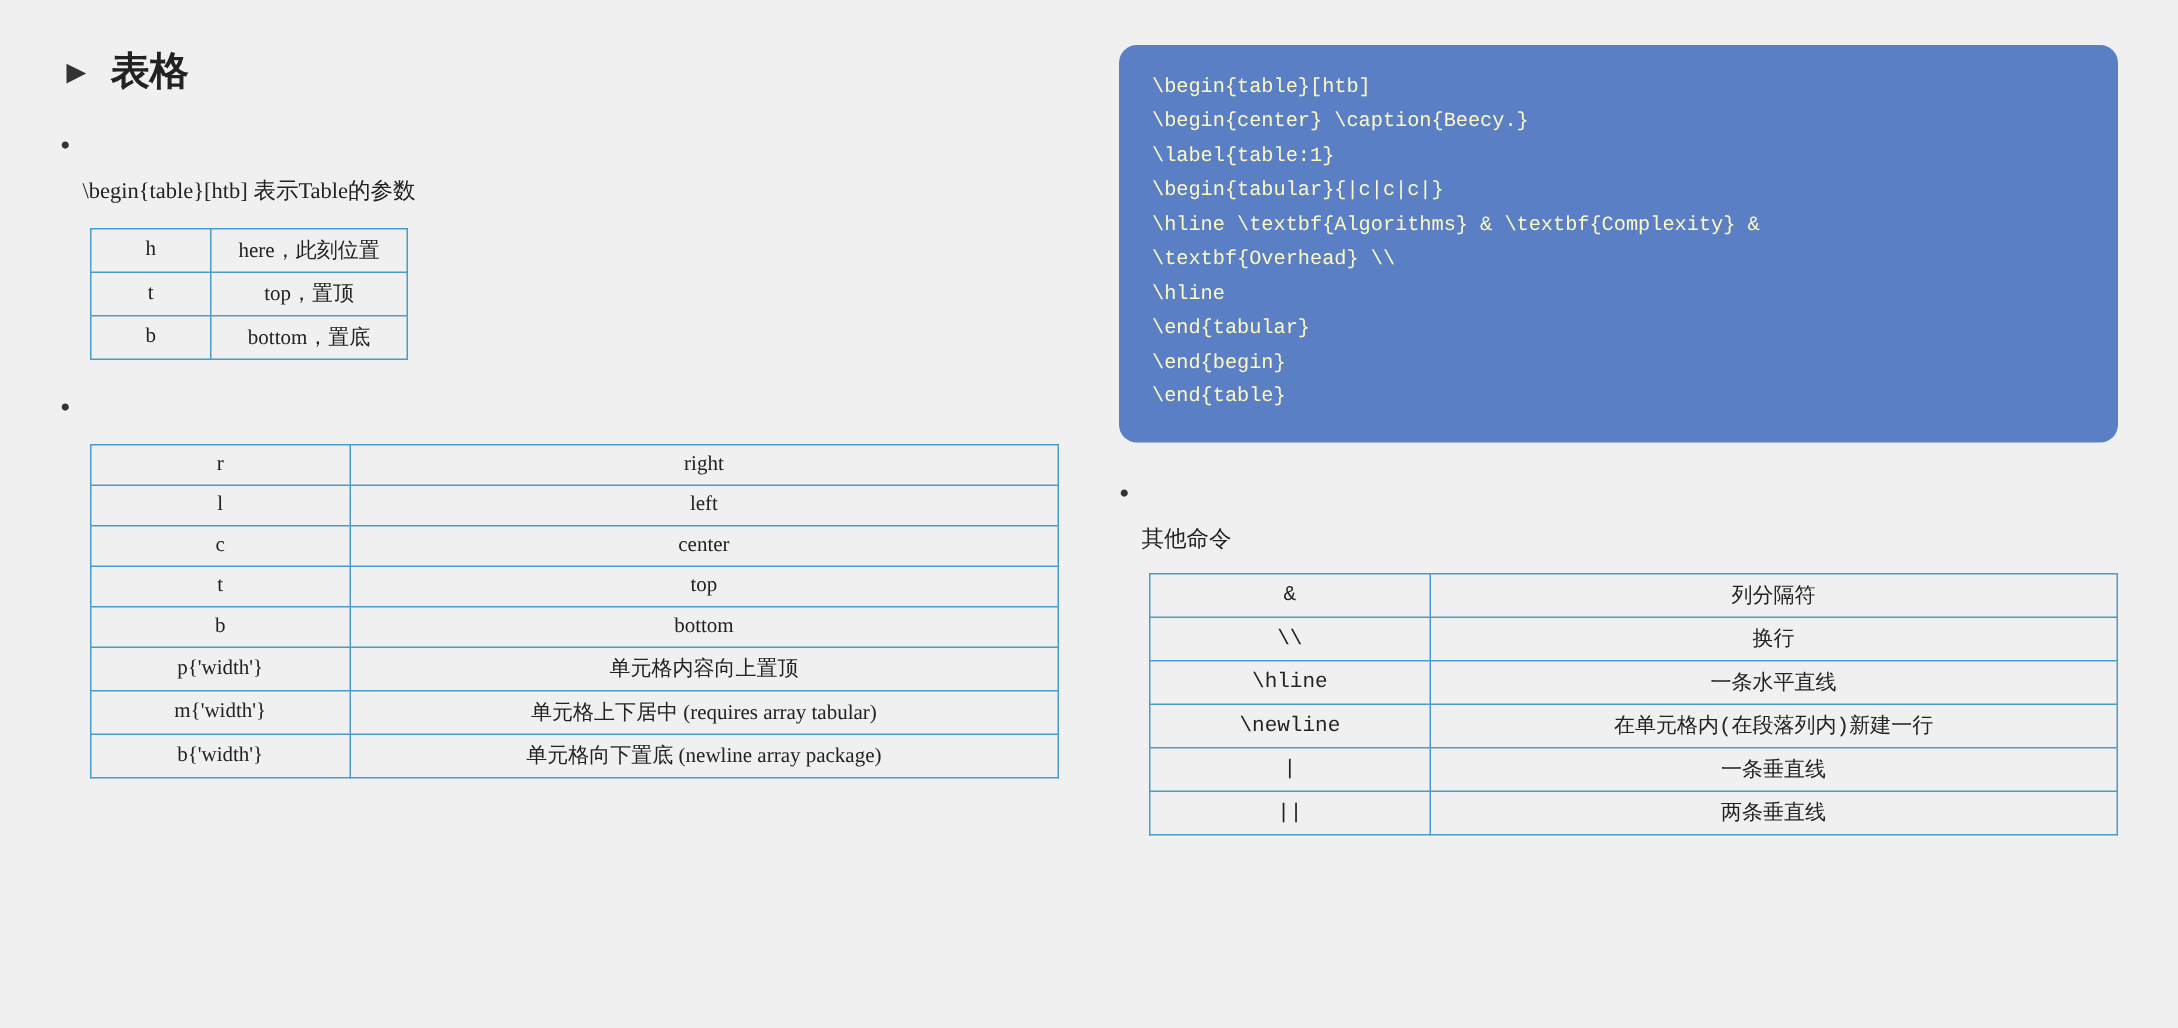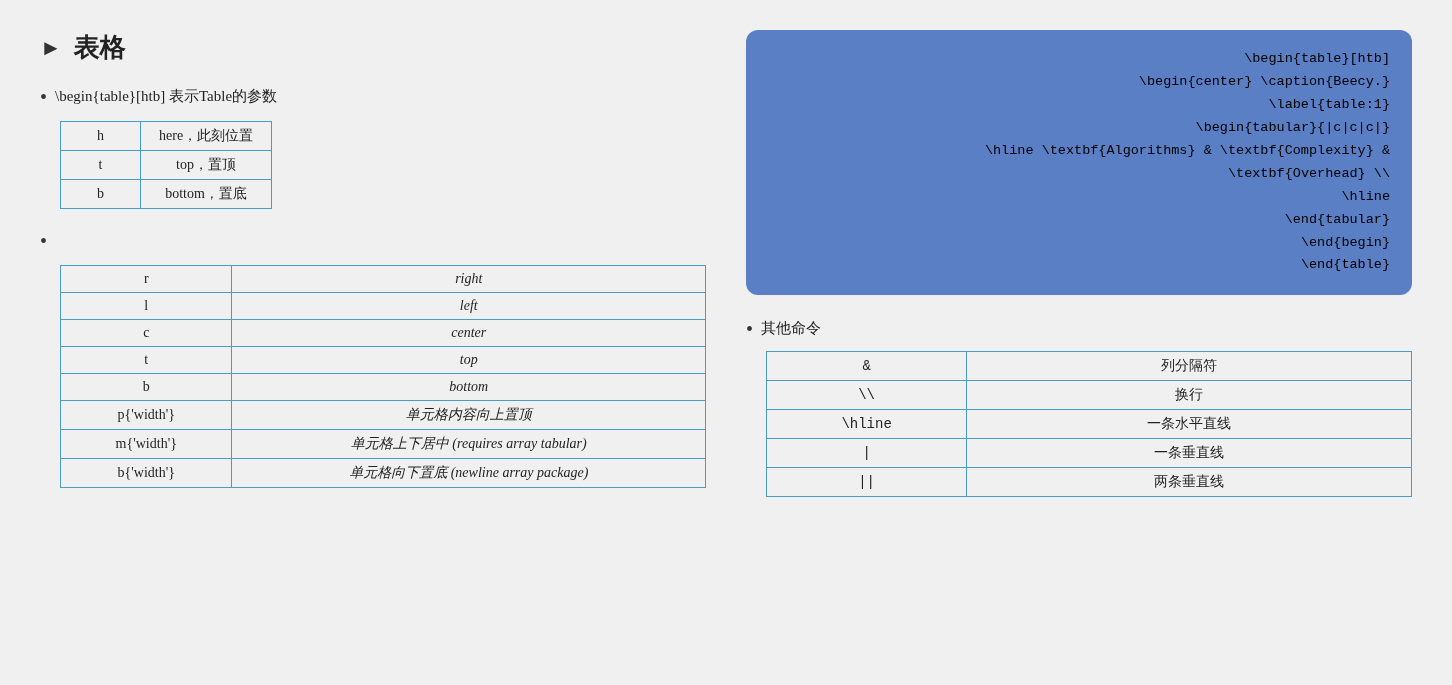--- a/index.html
+++ b/index.html
@@ -47,20 +47,21 @@
       font-size: 15px;
     }
     .bullet-dot {
       font-size: 20px;
       line-height: 1.2;
       color: #333;
     }
     .bullet-text {
       font-size: 15px;
       line-height: 1.5;
+      margin-top: 32px;
     }
 
     
     .data-table {
       border-collapse: collapse;
       margin-bottom: 20px;
       margin-left: 20px;
     }
     .data-table td {
       border: 1px solid #4a9bc7;
@@ -70,34 +71,32 @@
       min-width: 80px;
     }
     .data-table.wide {
       width: calc(100% - 20px);
     }
     .data-table.wide td:first-child {
       min-width: 100px;
     }
     .data-table.wide td:last-child {
       min-width: 200px;
-      font-style: italic;
     }
 
     
     .code-block {
       background: #5b7fc4;
       border-radius: 12px;
       padding: 18px 22px;
-      color: #000000;
+      color: #fef9c3;
       font-family: 'Courier New', monospace;
       font-size: 13.5px;
       line-height: 1.7;
       margin-bottom: 22px;
-      text-align: right;
     }
 
     
     .other-commands {
       margin-top: 8px;
     }
     .other-commands .bullet-item {
       margin-bottom: 10px;
     }
     .commands-table {
@@ -225,20 +224,24 @@
           </tr>
           <tr>
             <td>\\</td>
             <td>换行</td>
           </tr>
           <tr>
             <td>\hline</td>
             <td>一条水平直线</td>
           </tr>
           <tr>
+            <td>\newline</td>
+            <td>在单元格内(在段落列内)新建一行</td>
+          </tr>
+          <tr>
             <td>|</td>
             <td>一条垂直线</td>
           </tr>
           <tr>
             <td>||</td>
             <td>两条垂直线</td>
           </tr>
         </tbody>
       </table>
     </div>

